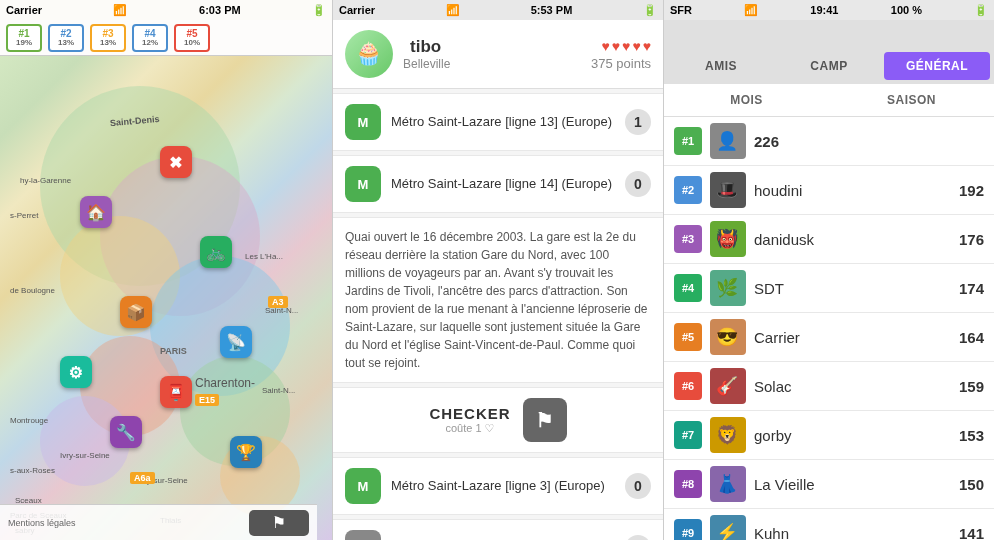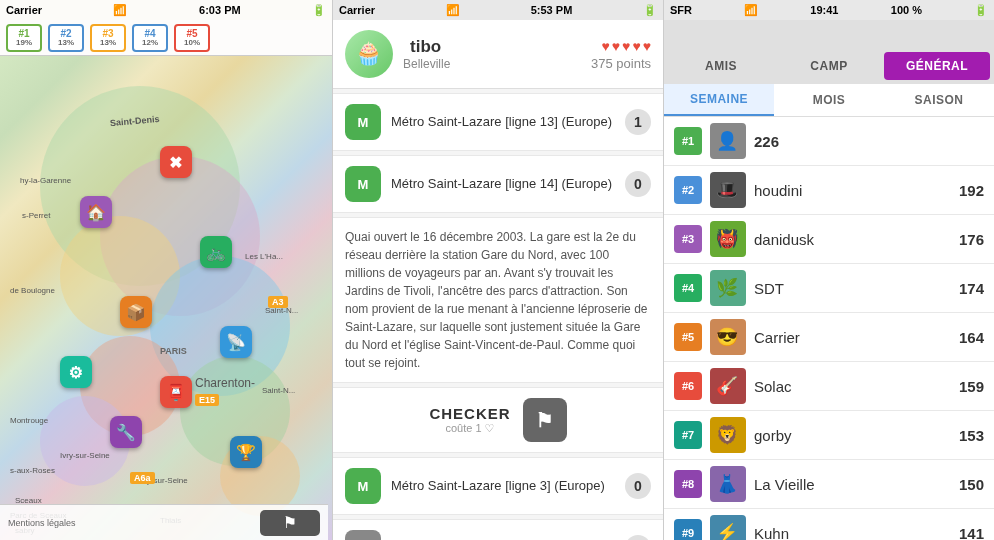--- a/index.html
+++ b/index.html
@@ -92,21 +92,21 @@
       align-items: center;
       justify-content: center;
       font-size: 16px;
       color: #fff;
       font-weight: 700;
       box-shadow: 0 2px 4px rgba(0,0,0,0.3);
     }
     .map-footer {
       position: absolute;
       bottom: 0;
-      left: 0; right: 4px;
+      left: 0; right: 15px;
       height: 36px;
       background: rgba(255,255,255,0.85);
       display: flex;
       align-items: center;
       justify-content: space-between;
       padding: 0 8px;
       font-size: 9px;
       color: #666;
       border-top: 1px solid #ccc;
     }
@@ -285,21 +285,21 @@
       justify-content: center;
       font-size: 12px;
       font-weight: 700;
       letter-spacing: 0.5px;
       border-radius: 4px;
       cursor: pointer;
       color: #555;
       margin-top: 28px;
     }
     .lb-tab.active {
-      background: #a21caf;
+      background: #8b5cf6;
       color: #fff;
     }
     .lb-subtabs {
       display: flex;
       background: #fff;
       border-bottom: 1px solid #ddd;
     }
     .lb-subtab {
       flex: 1;
       height: 32px;
@@ -431,21 +431,21 @@
     <div class="map-icon" style="background:#27ae60;top:180px;left:200px;">🚲</div>
     <div class="map-icon" style="background:#e67e22;top:240px;left:120px;">📦</div>
     <div class="map-icon" style="background:#3498db;top:270px;left:220px;">📡</div>
     <div class="map-icon" style="background:#1abc9c;top:300px;left:60px;">⚙</div>
     <div class="map-icon" style="background:#e74c3c;top:320px;left:160px;">📮</div>
     <div class="map-icon" style="background:#8e44ad;top:360px;left:110px;">🔧</div>
     <div class="map-icon" style="background:#2980b9;top:380px;left:230px;">🏆</div>
 
     <div style="position:absolute;top:60px;left:110px;font-size:9px;color:#555;font-weight:600;transform:rotate(-5deg);">Saint-Denis</div>
     <div style="position:absolute;top:120px;left:20px;font-size:8px;color:#555;">hy-la-Garenne</div>
-    <div style="position:absolute;top:155px;left:10px;font-size:8px;color:#555;margin-left:12px;">s-Perret</div>
+    <div style="position:absolute;top:155px;left:10px;font-size:8px;color:#555;">s-Perret</div>
     <div style="position:absolute;top:230px;left:10px;font-size:8px;color:#555;">de Boulogne</div>
     <div style="position:absolute;top:290px;left:160px;font-size:9px;color:#666;font-weight:700;">PARIS</div>
     <div style="position:absolute;top:360px;left:10px;font-size:8px;color:#555;">Montrouge</div>
     <div style="position:absolute;top:395px;left:60px;font-size:8px;color:#555;">Ivry-sur-Seine</div>
     <div style="position:absolute;top:410px;left:10px;font-size:8px;color:#555;">s-aux-Roses</div>
     <div style="position:absolute;top:440px;left:15px;font-size:8px;color:#555;">Sceaux</div>
     <div style="position:absolute;top:455px;left:10px;font-size:8px;color:#555;">Parc de Sceaux</div>
     <div style="position:absolute;top:470px;left:15px;font-size:8px;color:#555;">sabry</div>
     <div style="position:absolute;top:460px;left:160px;font-size:8px;color:#555;">Thiais</div>
     <div style="position:absolute;top:320px;left:195px;font-size:12px;color:#555;">Charenton-</div>
@@ -533,21 +533,20 @@
     <span>🔋</span>
   </div>
   <div class="lb-tabs">
 
   <div class="lb-tab">AMIS</div>
       <div class="lb-tab">CAMP</div>
       <div class="lb-tab active">GÉNÉRAL</div>
     </div>
   <div class="lb-subtabs">
 
-  <div class="lb-subtab active">SEMAINE</div>
       <div class="lb-subtab">MOIS</div>
       <div class="lb-subtab">SAISON</div>
     </div>
   <div class="lb-list">
 
   <div class="lb-row">
     <div class="lb-rank-badge rank-1">#1</div>
     <div class="lb-avatar" style="background:#888;">
       <div class="lb-avatar-img">👤</div>
     </div>

